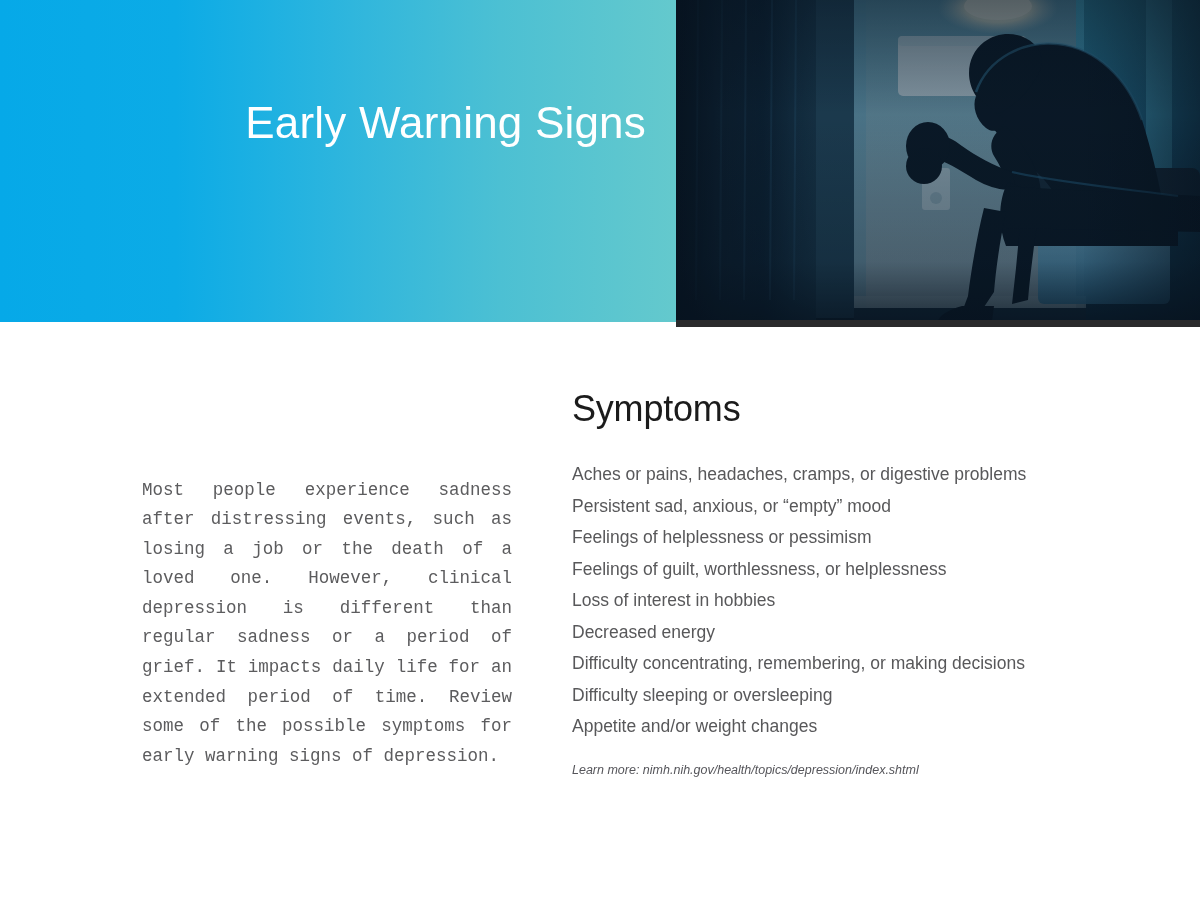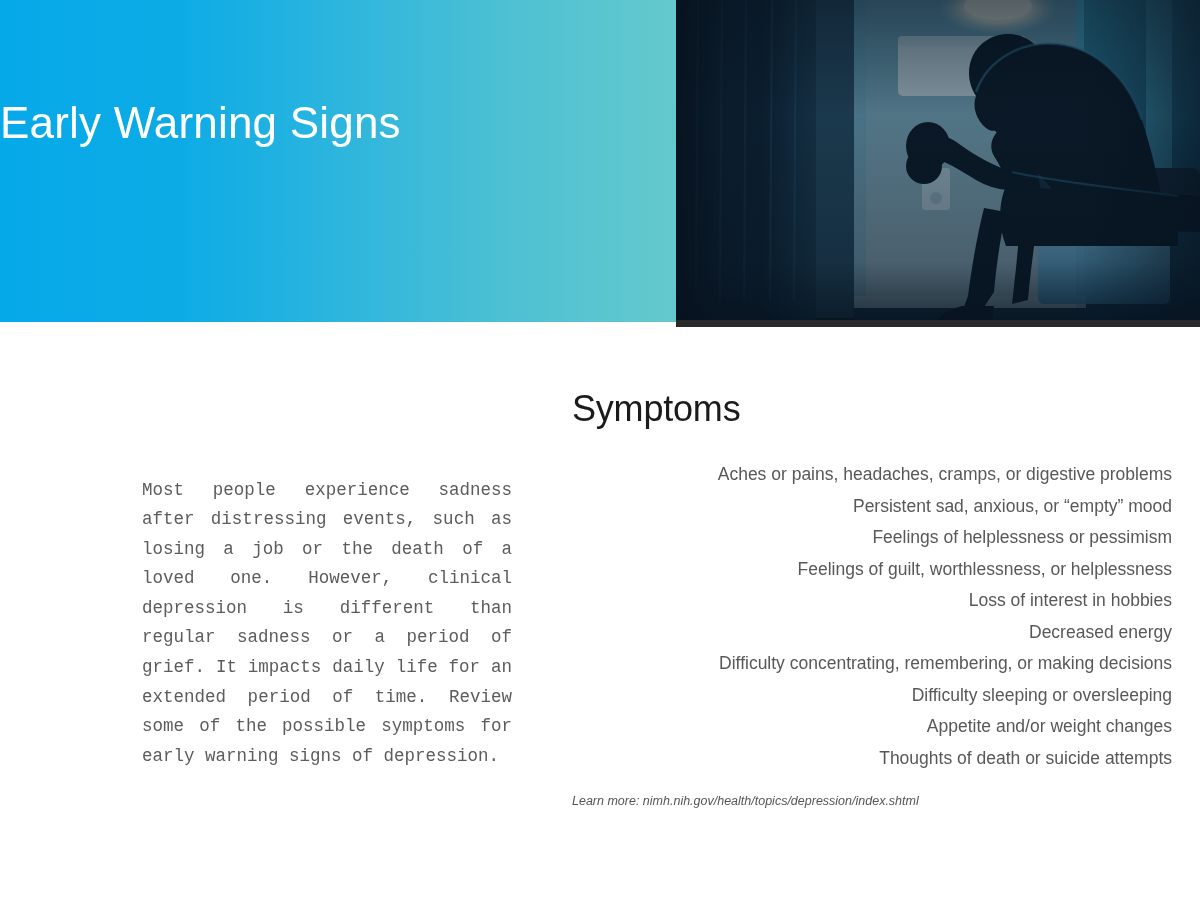--- a/index.html
+++ b/index.html
@@ -30,21 +30,21 @@
     top: 0;
     width: 676px;
     height: 322px;
     background: linear-gradient(90deg, #06a9e8 0%, #0cabe6 26%, #2fb6dd 52%, #4cc0d3 74%, #64c9cd 100%);
   }
   #hero-title {
     position: absolute;
     left: 0;
     top: 92px;
     width: 676px;
-    text-align: left;
+    text-align: right;
     color: #ffffff;
     font-size: 44px;
     font-weight: 300;
     line-height: 62px;
     letter-spacing: 0.2px;
     padding-right: 30px;
     box-sizing: border-box;
   }
   #hero-title .line { display: block; }
 
@@ -93,21 +93,20 @@
     font-weight: 400;
     color: #1b1b1b;
     line-height: 44px;
     letter-spacing: -0.2px;
     margin: 0 0 28px 0;
   }
   #symptoms-list {
     list-style: none;
     margin: 0;
     padding: 0;
-    text-align: right;
   }
   #symptoms-list li {
     font-size: 17.5px;
     line-height: 31.5px;
     color: #58585a;
     font-weight: 400;
     white-space: nowrap;
   }
   #learn-more {
     margin-top: 20px;
@@ -285,18 +284,17 @@
     <ul id="symptoms-list">
       <li>Aches or pains, headaches, cramps, or digestive problems</li>
       <li>Persistent sad, anxious, or “empty” mood</li>
       <li>Feelings of helplessness or pessimism</li>
       <li>Feelings of guilt, worthlessness, or helplessness</li>
       <li>Loss of interest in hobbies</li>
       <li>Decreased energy</li>
       <li>Difficulty concentrating, remembering, or making decisions</li>
       <li>Difficulty sleeping or oversleeping</li>
       <li>Appetite and/or weight changes</li>
-      <li>Thoughts of death or suicide attempts</li>
     </ul>
 
     <div id="learn-more">Learn more: nimh.nih.gov/health/topics/depression/index.shtml</div>
   </div>
 </div>
 
 </body></html>

